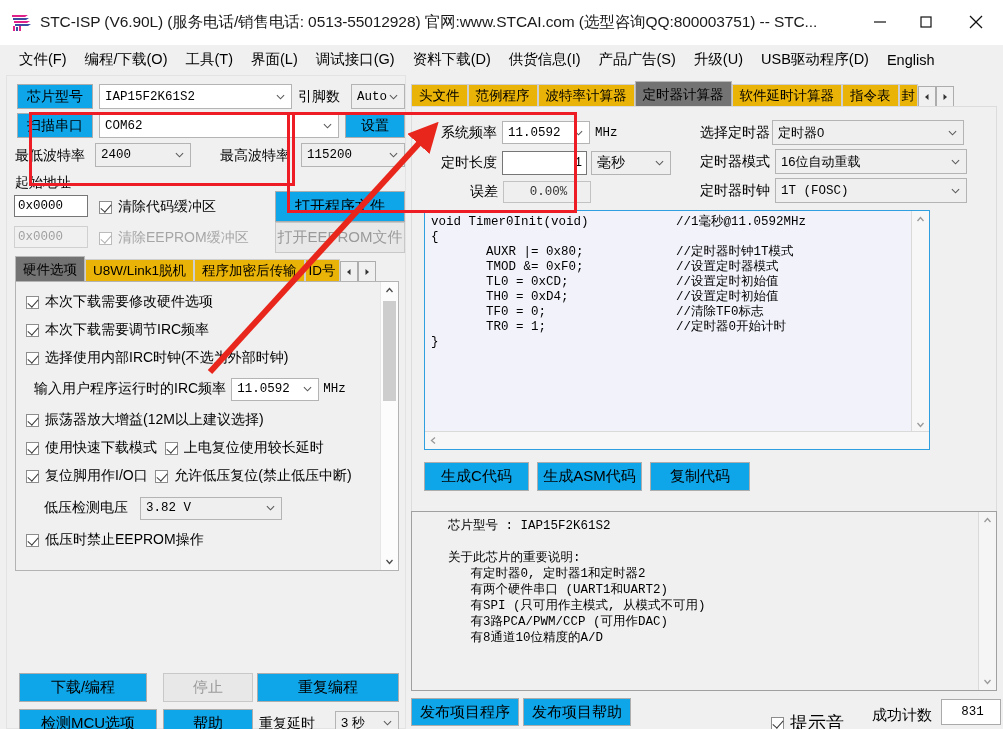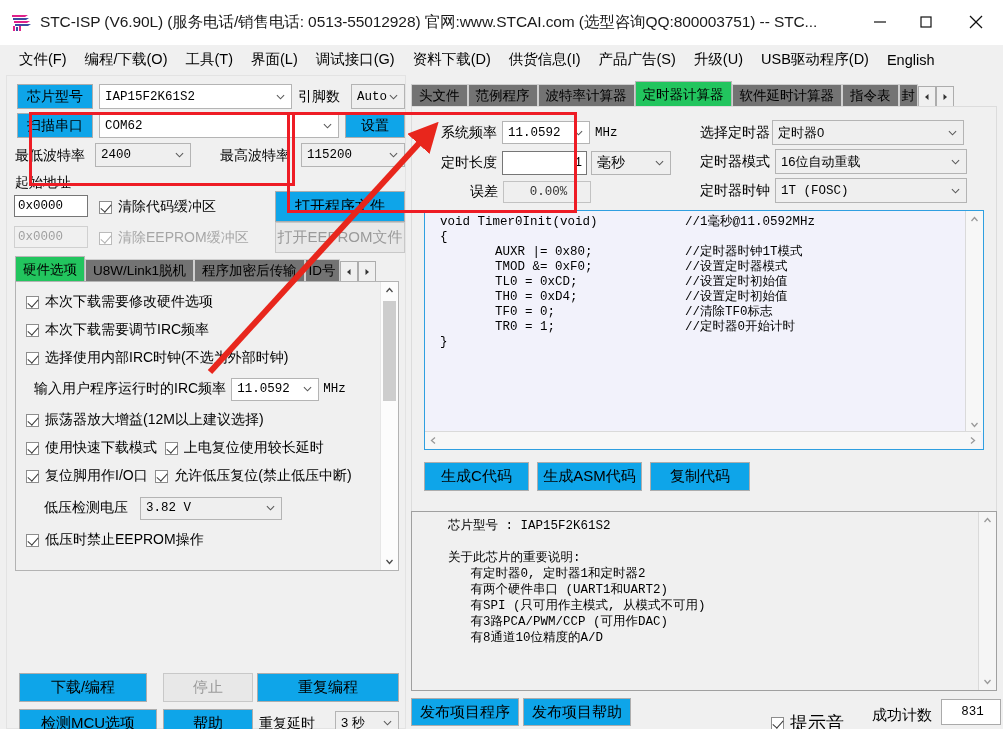--- a/index.html
+++ b/index.html
@@ -72,24 +72,24 @@
   .cbbox.chk::after{
     content:"";position:absolute;left:3px;top:0px;width:5px;height:9px;
     border:solid #3a3a3a;border-width:0 1.7px 1.7px 0;transform:rotate(42deg);
   }
   .cbbox.gray{border-color:#bbb;}
   .cbbox.gray.chk::after{border-color:#b0b0b0;}
   
   .tabstrip{display:flex;align-items:flex-end;height:26px;}
   .tab{
     height:23px;padding:0 7px;display:flex;align-items:center;justify-content:center;
-    font-size:13.5px;background:#737373;border:1px solid #cfcfcf;border-bottom:none;
+    font-size:13.5px;background:#eab308;border:1px solid #cfcfcf;border-bottom:none;
     box-sizing:border-box;white-space:nowrap;
   }
-  .tab.active{height:26px;background:#22c55e;border-color:#b8b8b8;font-weight:normal;}
+  .tab.active{height:26px;background:#737373;border-color:#b8b8b8;font-weight:normal;}
   .tabarrow{
     width:18px;height:21px;background:#f0f0f0;border:1px solid #adadad;
     display:flex;align-items:center;justify-content:center;box-sizing:border-box;
   }
   .scrollbar{
     width:17px;background:#fcfcfc;border-left:1px solid #e6e6e6;
     display:flex;flex-direction:column;align-items:center;justify-content:space-between;
   }
   .sbtn{width:17px;height:17px;display:flex;align-items:center;justify-content:center;}
   .sbthumb{width:13px;background:#cdcdcd;}
@@ -400,21 +400,21 @@
       <div class="row" style="position:absolute;left:288px;top:71px;">
         <span class="lbl">定时器时钟</span>
         <span class="combo gray" style="width:192px;height:25px;margin-left:5px;">
           <span class="mono">1T  (FOSC)</span>
           <svg class="chev" viewBox="0 0 10 10">
               <polyline points="1,3 5,7 9,3" fill="none" stroke="#5a5a5a" stroke-width="1.2"></polyline>
             </svg>
         </span>
       </div>
 
-      <div id="codearea" style="left:12px;top:103px;width:560px;height:240px;padding-left:9px;">
+      <div id="codearea" style="left:12px;top:103px;width:506px;height:240px;">
         <div id="codetext"><div style="display: flex;"><span style="width: 245px; padding-left: 0px; box-sizing: border-box;">void Timer0Init(void)</span><span>//1毫秒@11.0592MHz</span></div><div style="display: flex;"><span style="width: 245px; padding-left: 0px; box-sizing: border-box;">{</span><span></span></div><div style="display: flex;"><span style="width: 245px; padding-left: 55px; box-sizing: border-box;">AUXR |= 0x80;</span><span>//定时器时钟1T模式</span></div><div style="display: flex;"><span style="width: 245px; padding-left: 55px; box-sizing: border-box;">TMOD &amp;= 0xF0;</span><span>//设置定时器模式</span></div><div style="display: flex;"><span style="width: 245px; padding-left: 55px; box-sizing: border-box;">TL0 = 0xCD;</span><span>//设置定时初始值</span></div><div style="display: flex;"><span style="width: 245px; padding-left: 55px; box-sizing: border-box;">TH0 = 0xD4;</span><span>//设置定时初始值</span></div><div style="display: flex;"><span style="width: 245px; padding-left: 55px; box-sizing: border-box;">TF0 = 0;</span><span>//清除TF0标志</span></div><div style="display: flex;"><span style="width: 245px; padding-left: 55px; box-sizing: border-box;">TR0 = 1;</span><span>//定时器0开始计时</span></div><div style="display: flex;"><span style="width: 245px; padding-left: 0px; box-sizing: border-box;">}</span><span></span></div></div>
 
         <div class="scrollbar" style="position:absolute;right:0;top:0;height:222px;background:#f7f7f7;border-left:1px solid #dadada;">
           <div class="sbtn">
             <svg width="9" height="9" viewBox="0 0 9 9">
                 <polyline points="1.5,6 4.5,2.5 7.5,6" fill="none" stroke="#9a9a9a" stroke-width="1.3"></polyline>
               </svg>
           </div>
           <div class="sbtn">
             <svg width="9" height="9" viewBox="0 0 9 9">

